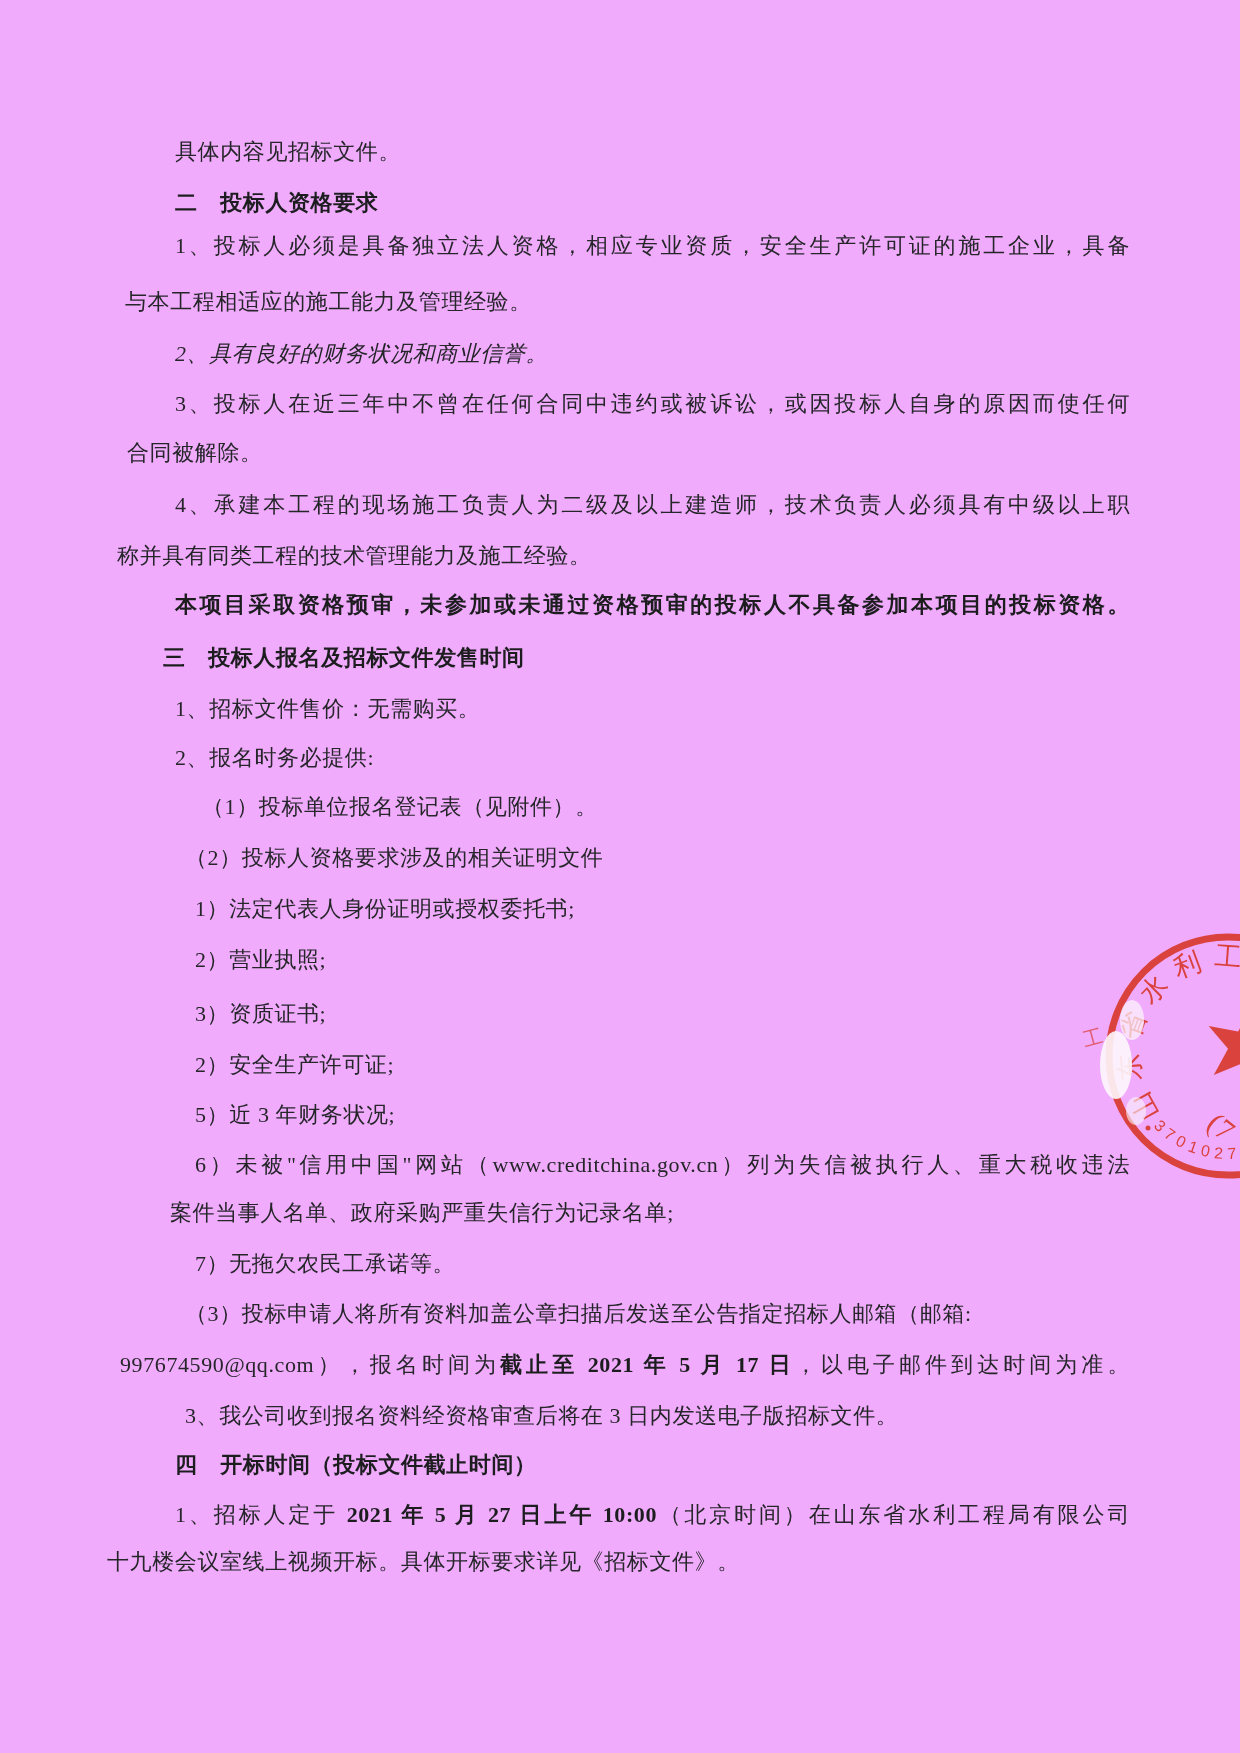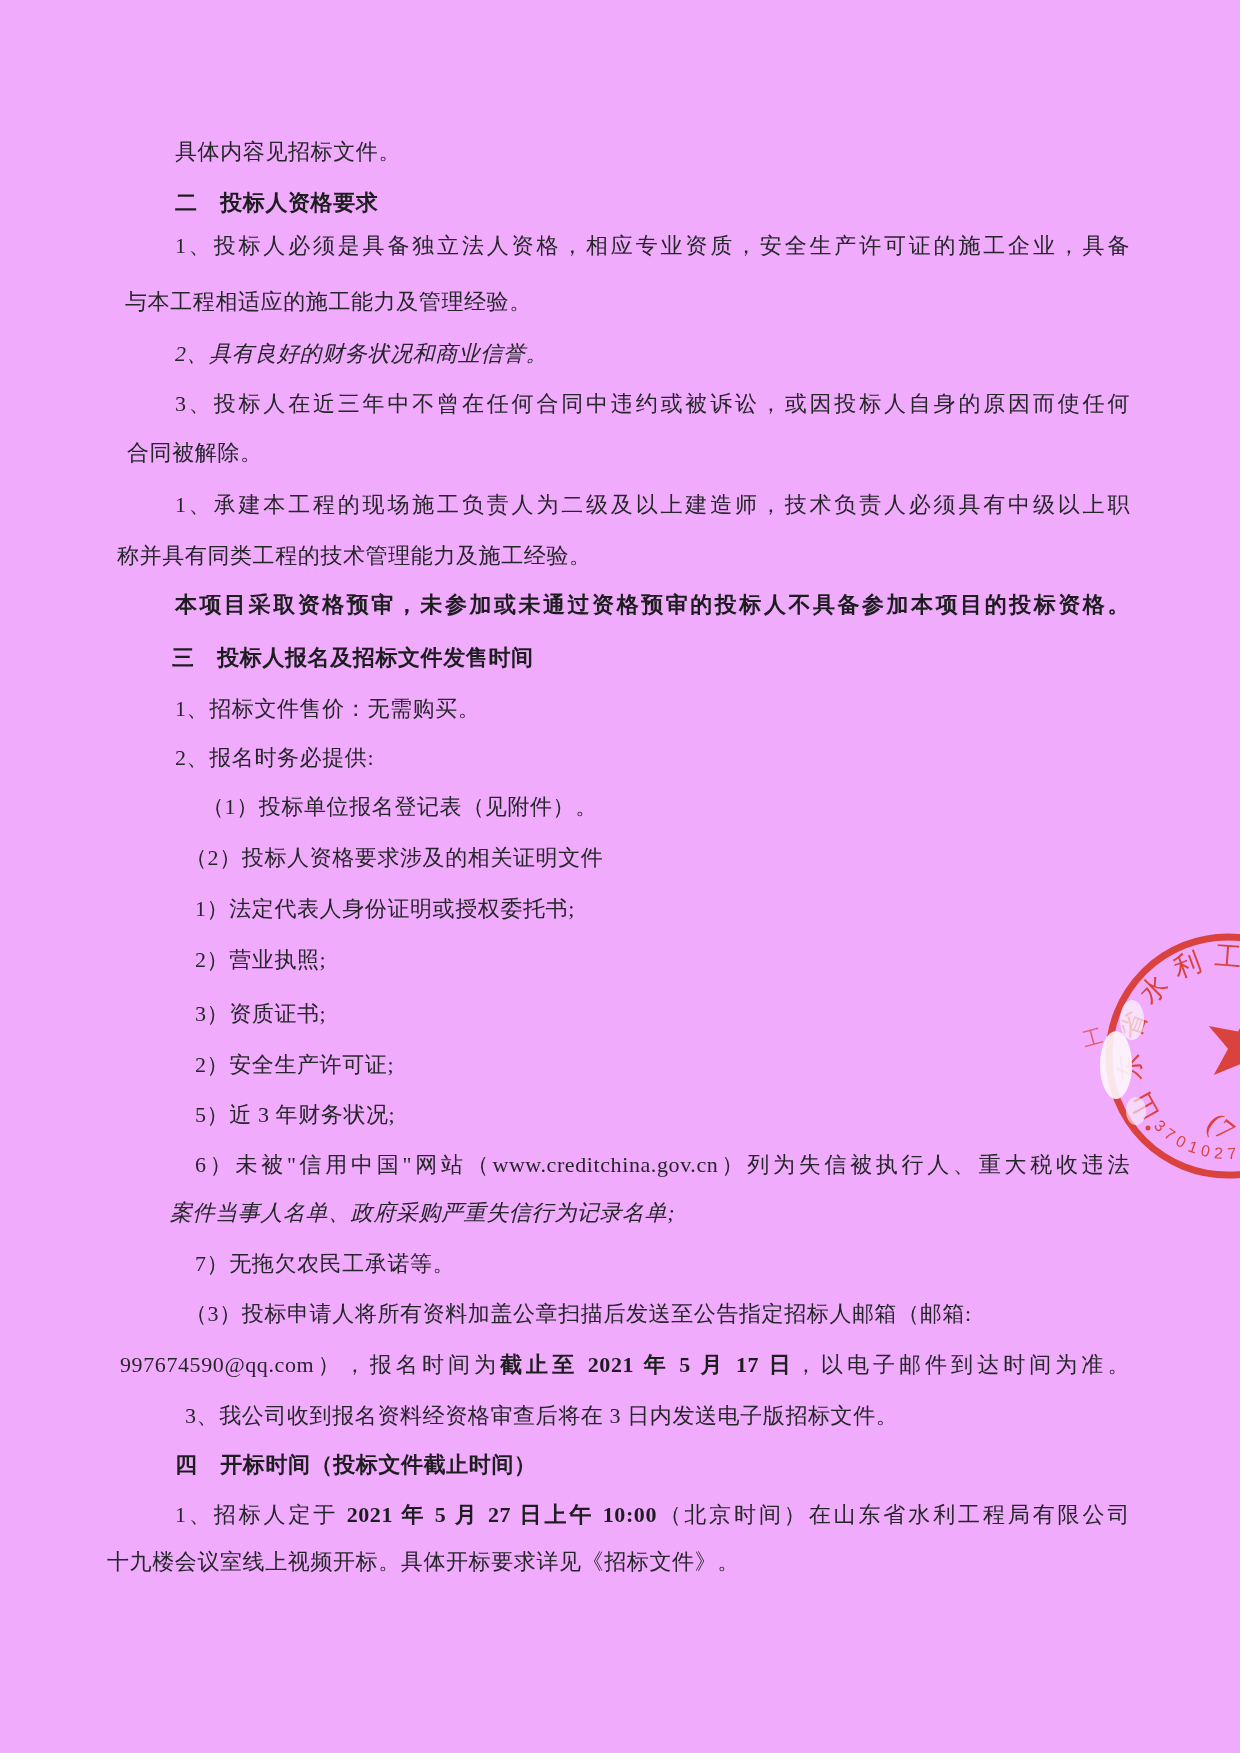--- a/index.html
+++ b/index.html
@@ -42,35 +42,35 @@
 <div id="page">
 
   <div>
       <div class="doc-line" style="top: 137px; left: 175px;"><span>具体内容见招标文件。</span></div>
       <div class="doc-line bold" style="top: 188px; left: 175px;"><span>二　投标人资格要求</span></div>
       <div class="doc-line just" style="top: 231px; left: 175px; width: 955px;"><span>1、投标人必须是具备独立法人资格，相应专业资质，安全生产许可证的施工企业，具备</span></div>
       <div class="doc-line" style="top: 287px; left: 125px;"><span>与本工程相适应的施工能力及管理经验。</span></div>
       <div class="doc-line" style="top: 339px; left: 175px; font-style: italic;"><span>2、具有良好的财务状况和商业信誉。</span></div>
       <div class="doc-line just" style="top: 389px; left: 175px; width: 955px;"><span>3、投标人在近三年中不曾在任何合同中违约或被诉讼，或因投标人自身的原因而使任何</span></div>
       <div class="doc-line" style="top: 438px; left: 127px;"><span>合同被解除。</span></div>
-      <div class="doc-line just" style="top: 490px; left: 175px; width: 955px;"><span>1、承建本工程的现场施工负责人为二级及以上建造师，技术负责人必须具有中级以上职</span></div>
+      <div class="doc-line just" style="top: 490px; left: 175px; width: 955px;"><span>4、承建本工程的现场施工负责人为二级及以上建造师，技术负责人必须具有中级以上职</span></div>
       <div class="doc-line" style="top: 541px; left: 117px;"><span>称并具有同类工程的技术管理能力及施工经验。</span></div>
       <div class="doc-line bold just" style="top: 590px; left: 175px; width: 955px;"><span>本项目采取资格预审，未参加或未通过资格预审的投标人不具备参加本项目的投标资格。</span></div>
-      <div class="doc-line bold" style="top: 643px; left: 172px;"><span>三　投标人报名及招标文件发售时间</span></div>
+      <div class="doc-line bold" style="top: 643px; left: 163px;"><span>三　投标人报名及招标文件发售时间</span></div>
       <div class="doc-line" style="top: 694px; left: 175px;"><span>1、招标文件售价：无需购买。</span></div>
       <div class="doc-line" style="top: 743px; left: 175px;"><span>2、报名时务必提供:</span></div>
       <div class="doc-line" style="top: 792px; left: 202px;"><span>（1）投标单位报名登记表（见附件）。</span></div>
       <div class="doc-line" style="top: 843px; left: 185px;"><span>（2）投标人资格要求涉及的相关证明文件</span></div>
       <div class="doc-line" style="top: 894px; left: 195px;"><span>1）法定代表人身份证明或授权委托书;</span></div>
       <div class="doc-line" style="top: 945px; left: 195px;"><span>2）营业执照;</span></div>
       <div class="doc-line" style="top: 999px; left: 195px;"><span>3）资质证书;</span></div>
       <div class="doc-line" style="top: 1050px; left: 195px;"><span>2）安全生产许可证;</span></div>
       <div class="doc-line" style="top: 1100px; left: 195px;"><span>5）近 3 年财务状况;</span></div>
       <div class="doc-line just" style="top: 1150px; left: 195px; width: 935px;"><span>6）未被"信用中国"网站（www.creditchina.gov.cn）列为失信被执行人、重大税收违法</span></div>
-      <div class="doc-line" style="top: 1198px; left: 170px; font-style: italic;"><span>案件当事人名单、政府采购严重失信行为记录名单;</span></div>
+      <div class="doc-line" style="top: 1198px; left: 170px;"><span>案件当事人名单、政府采购严重失信行为记录名单;</span></div>
       <div class="doc-line" style="top: 1249px; left: 195px;"><span>7）无拖欠农民工承诺等。</span></div>
       <div class="doc-line" style="top: 1299px; left: 185px; text-align: center;"><span>（3）投标申请人将所有资料加盖公章扫描后发送至公告指定招标人邮箱（邮箱:</span></div>
       <div class="doc-line just" style="top: 1350px; left: 120px; width: 1010px;"><span>997674590@qq.com），报名时间为</span><span class="b">截止至 2021 年 5 月 17 日</span><span>，以电子邮件到达时间为准。</span></div>
       <div class="doc-line" style="top: 1401px; left: 175px; margin-left: 10px;"><span>3、我公司收到报名资料经资格审查后将在 3 日内发送电子版招标文件。</span></div>
       <div class="doc-line bold" style="top: 1450px; left: 175px; text-align: right;"><span>四　开标时间（投标文件截止时间）</span></div>
       <div class="doc-line just" style="top: 1500px; left: 175px; width: 955px;"><span>1、招标人定于 </span><span class="b">2021 年 5 月 27 日上午 10:00</span><span>（北京时间）在山东省水利工程局有限公司</span></div>
       <div class="doc-line" style="top: 1547px; left: 107px;"><span>十九楼会议室线上视频开标。具体开标要求详见《招标文件》。</span></div>
     </div>
 
   <svg id="seal" viewBox="0 0 200 300" xmlns="http://www.w3.org/2000/svg" xmlns:xlink="http://www.w3.org/1999/xlink">

